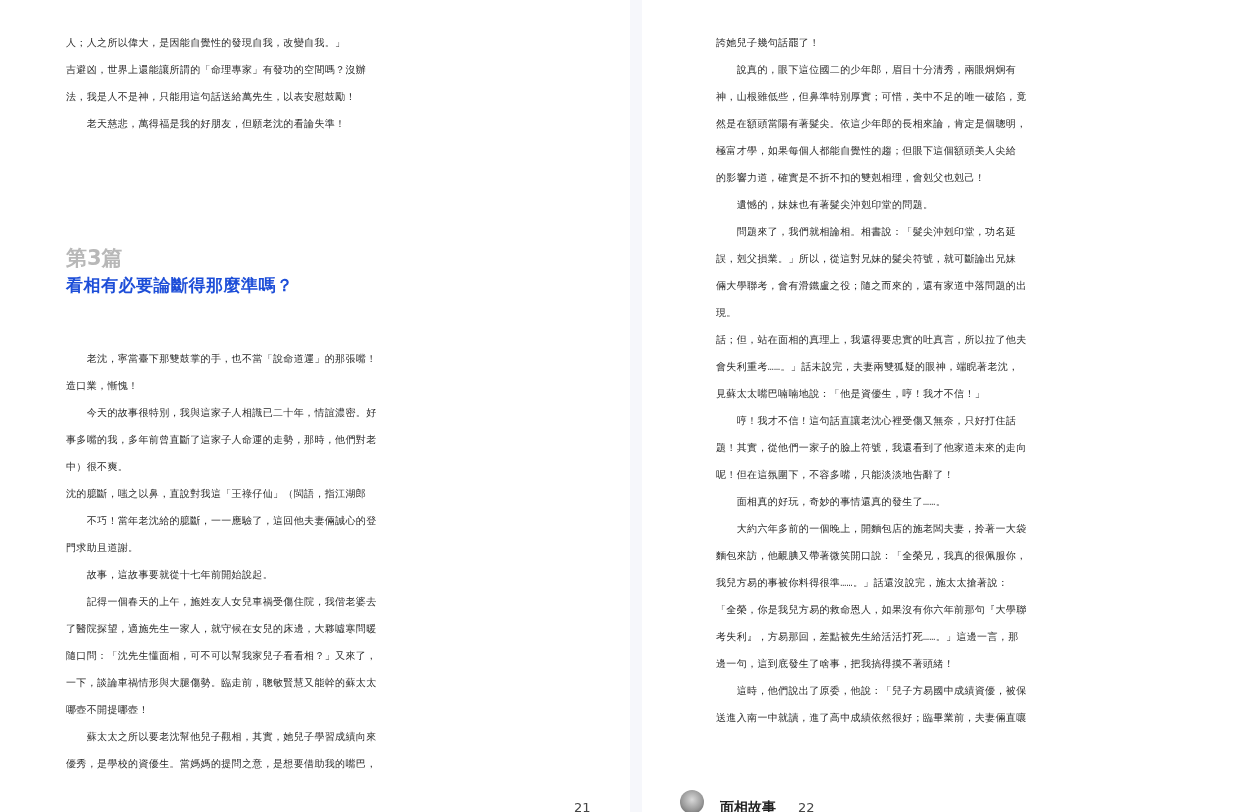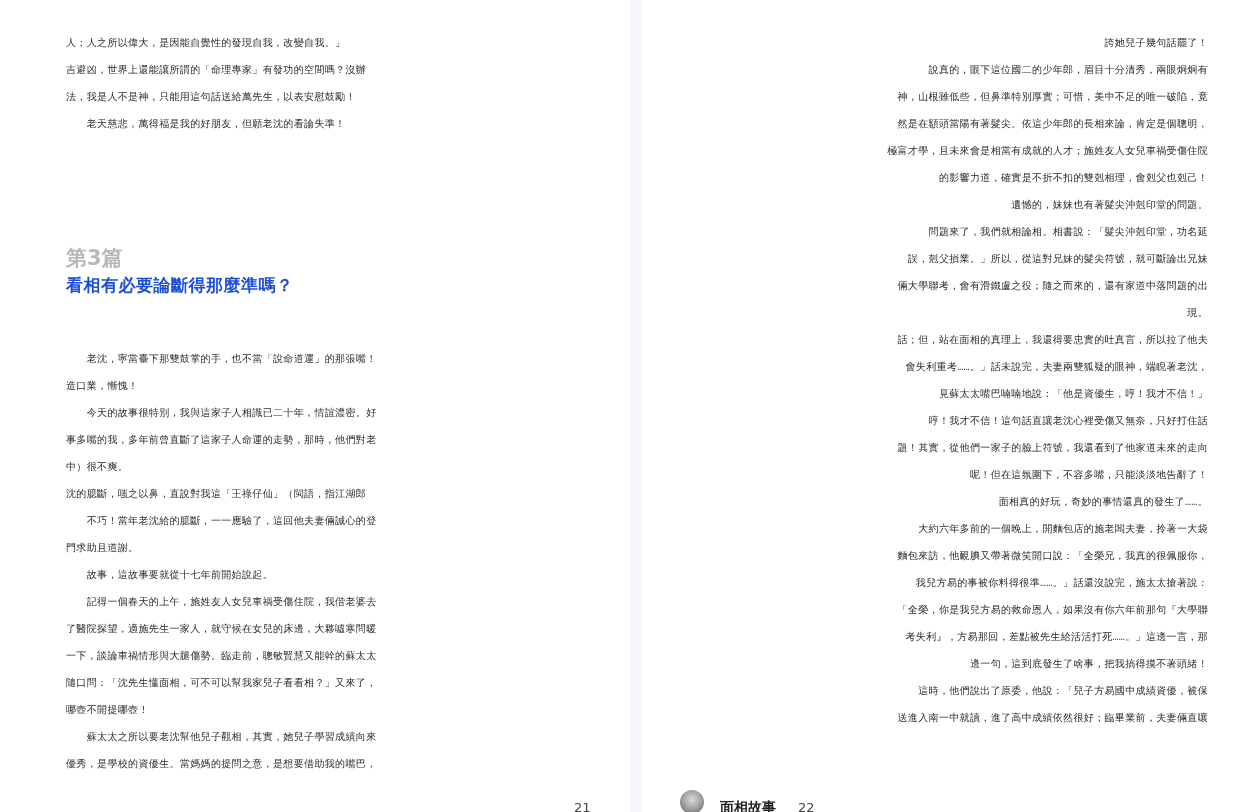--- a/index.html
+++ b/index.html
@@ -64,39 +64,39 @@
     <div class="line">造口業，慚愧！</div>
     <div class="line">　　今天的故事很特別，我與這家子人相識已二十年，情誼濃密。好</div>
     <div class="line">事多嘴的我，多年前曾直斷了這家子人命運的走勢，那時，他們對老</div>
     <div class="line">中）很不爽。</div>
     <div class="line">沈的臆斷，嗤之以鼻，直說對我這「王祿仔仙」（閩語，指江湖郎</div>
     <div class="line">　　不巧！當年老沈給的臆斷，一一應驗了，這回他夫妻倆誠心的登</div>
     <div class="line">門求助且道謝。</div>
     <div class="line">　　故事，這故事要就從十七年前開始說起。</div>
     <div class="line">　　記得一個春天的上午，施姓友人女兒車禍受傷住院，我偕老婆去</div>
     <div class="line">了醫院探望，適施先生一家人，就守候在女兒的床邊，大夥噓寒問暖</div>
+    <div class="line">隨口問：「沈先生懂面相，可不可以幫我家兒子看看相？」又來了，</div>
     <div class="line">一下，談論車禍情形與大腿傷勢。臨走前，聰敏賢慧又能幹的蘇太太</div>
-    <div class="line">隨口問：「沈先生懂面相，可不可以幫我家兒子看看相？」又來了，</div>
     <div class="line">哪壺不開提哪壺！</div>
     <div class="line">　　蘇太太之所以要老沈幫他兒子觀相，其實，她兒子學習成績向來</div>
     <div class="line">優秀，是學校的資優生。當媽媽的提問之意，是想要借助我的嘴巴，</div>
   </div>
 
   <div class="page-num" style="left:574px;">21</div>
 </div>
 
 <div class="gutter"></div>
 
 <div class="page page-right">
-  <div class="text-block right-col" style="top:30px;text-align:right;">
+  <div class="text-block right-col" style="top:30px;">
     <div class="line">誇她兒子幾句話罷了！</div>
     <div class="line">　　說真的，眼下這位國二的少年郎，眉目十分清秀，兩眼炯炯有</div>
     <div class="line">神，山根雖低些，但鼻準特別厚實；可惜，美中不足的唯一破陷，竟</div>
     <div class="line">然是在額頭當陽有著髮尖。依這少年郎的長相來論，肯定是個聰明，</div>
-    <div class="line">極富才學，且未來會是相當有成就的人才；施姓友人女兒車禍受傷住院</div>
+    <div class="line">極富才學，如果每個人都能自覺性的趨；但眼下這個額頭美人尖給</div>
     <div class="line">的影響力道，確實是不折不扣的雙剋相理，會剋父也剋己！</div>
     <div class="line">　　遺憾的，妹妹也有著髮尖沖剋印堂的問題。</div>
     <div class="line">　　問題來了，我們就相論相。相書說：「髮尖沖剋印堂，功名延</div>
     <div class="line">誤，剋父損業。」所以，從這對兄妹的髮尖符號，就可斷論出兄妹</div>
     <div class="line">倆大學聯考，會有滑鐵盧之役；隨之而來的，還有家道中落問題的出</div>
     <div class="line">現。</div>
     <div class="line">話；但，站在面相的真理上，我還得要忠實的吐真言，所以拉了他夫</div>
     <div class="line">會失利重考……。」話未說完，夫妻兩雙狐疑的眼神，端睨著老沈，</div>
     <div class="line">見蘇太太嘴巴喃喃地說：「他是資優生，哼！我才不信！」</div>
     <div class="line">　　哼！我才不信！這句話直讓老沈心裡受傷又無奈，只好打住話</div>

